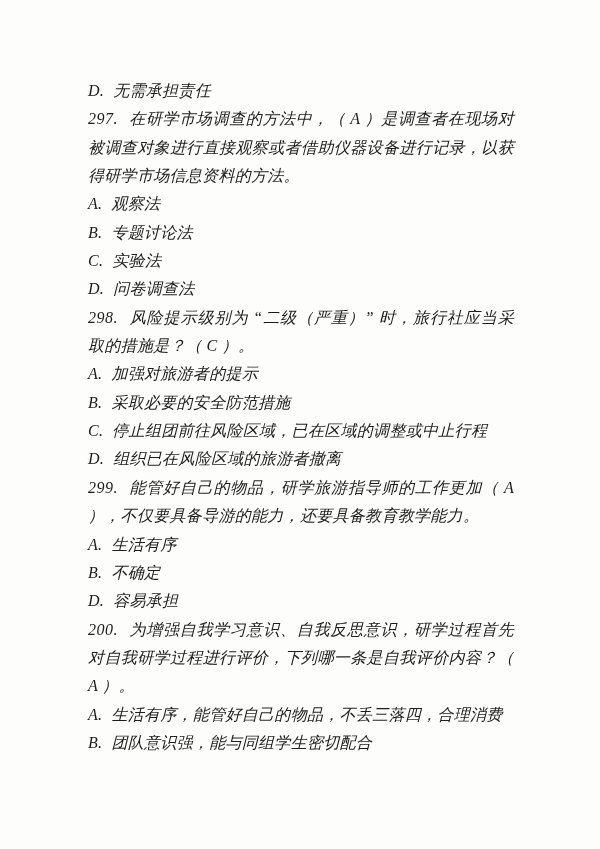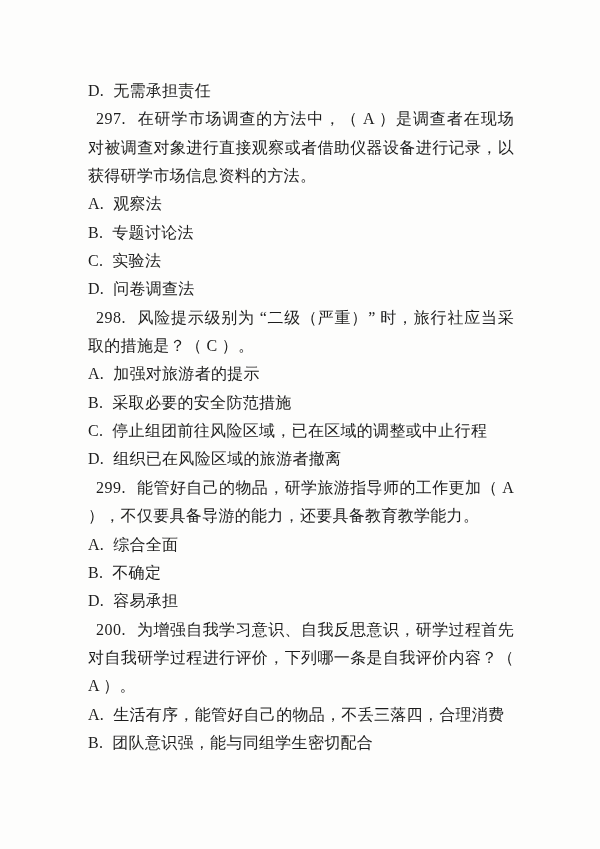--- a/index.html
+++ b/index.html
@@ -8,39 +8,39 @@
     background: #ffffff;
   }
   .page {
     position: relative;
     width: 600px;
     height: 849px;
     background: #fdfdfc;
     overflow: hidden;
     font-family: "Liberation Serif", "DejaVu Serif", serif;
     color: #1d1d1d;
+    font-style: italic;
   }
   .content {
     position: absolute;
     left: 88px;
     top: 77px;
     width: 426px;
     font-size: 16px;
     line-height: 28.35px;
     letter-spacing: 0.3px;
   }
   p { margin: 0; padding: 0; }
   .question {
     text-align: justify;
     text-justify: inter-character;
   }
   .q-num {
     margin-right: 11px;
     letter-spacing: 0.5px;
-    margin-left: 8px;
   }
   .option { text-align: left; }
   .opt-label {
     margin-right: 9px;
   }
 </style>
 </head>
 <body>
 
 <div class="page">
@@ -54,21 +54,21 @@
     <p class="option"><span class="opt-label">C.</span><span class="opt-text">实验法</span></p>
     <p class="option"><span class="opt-label">D.</span><span class="opt-text">问卷调查法</span></p>
 
     <p class="question"><span class="q-num">298.</span><span class="q-text">风险提示级别为 “二级（严重）” 时，旅行社应当采取的措施是？（ C ）。</span></p>
     <p class="option"><span class="opt-label">A.</span><span class="opt-text">加强对旅游者的提示</span></p>
     <p class="option"><span class="opt-label">B.</span><span class="opt-text">采取必要的安全防范措施</span></p>
     <p class="option"><span class="opt-label">C.</span><span class="opt-text">停止组团前往风险区域，已在区域的调整或中止行程</span></p>
     <p class="option"><span class="opt-label">D.</span><span class="opt-text">组织已在风险区域的旅游者撤离</span></p>
 
     <p class="question"><span class="q-num">299.</span><span class="q-text">能管好自己的物品，研学旅游指导师的工作更加（ A ），不仅要具备导游的能力，还要具备教育教学能力。</span></p>
-    <p class="option"><span class="opt-label">A.</span><span class="opt-text">综合全面</span></p>
+    <p class="option"><span class="opt-label">A.</span><span class="opt-text">生活有序</span></p>
     <p class="option"><span class="opt-label">B.</span><span class="opt-text">不确定</span></p>
     <p class="option"><span class="opt-label">D.</span><span class="opt-text">容易承担</span></p>
 
     <p class="question"><span class="q-num">200.</span><span class="q-text">为增强自我学习意识、自我反思意识，研学过程首先对自我研学过程进行评价，下列哪一条是自我评价内容？（ A ）。</span></p>
     <p class="option"><span class="opt-label">A.</span><span class="opt-text">生活有序，能管好自己的物品，不丢三落四，合理消费</span></p>
     <p class="option"><span class="opt-label">B.</span><span class="opt-text">团队意识强，能与同组学生密切配合</span></p>
 
   </div>
 </div>
 

